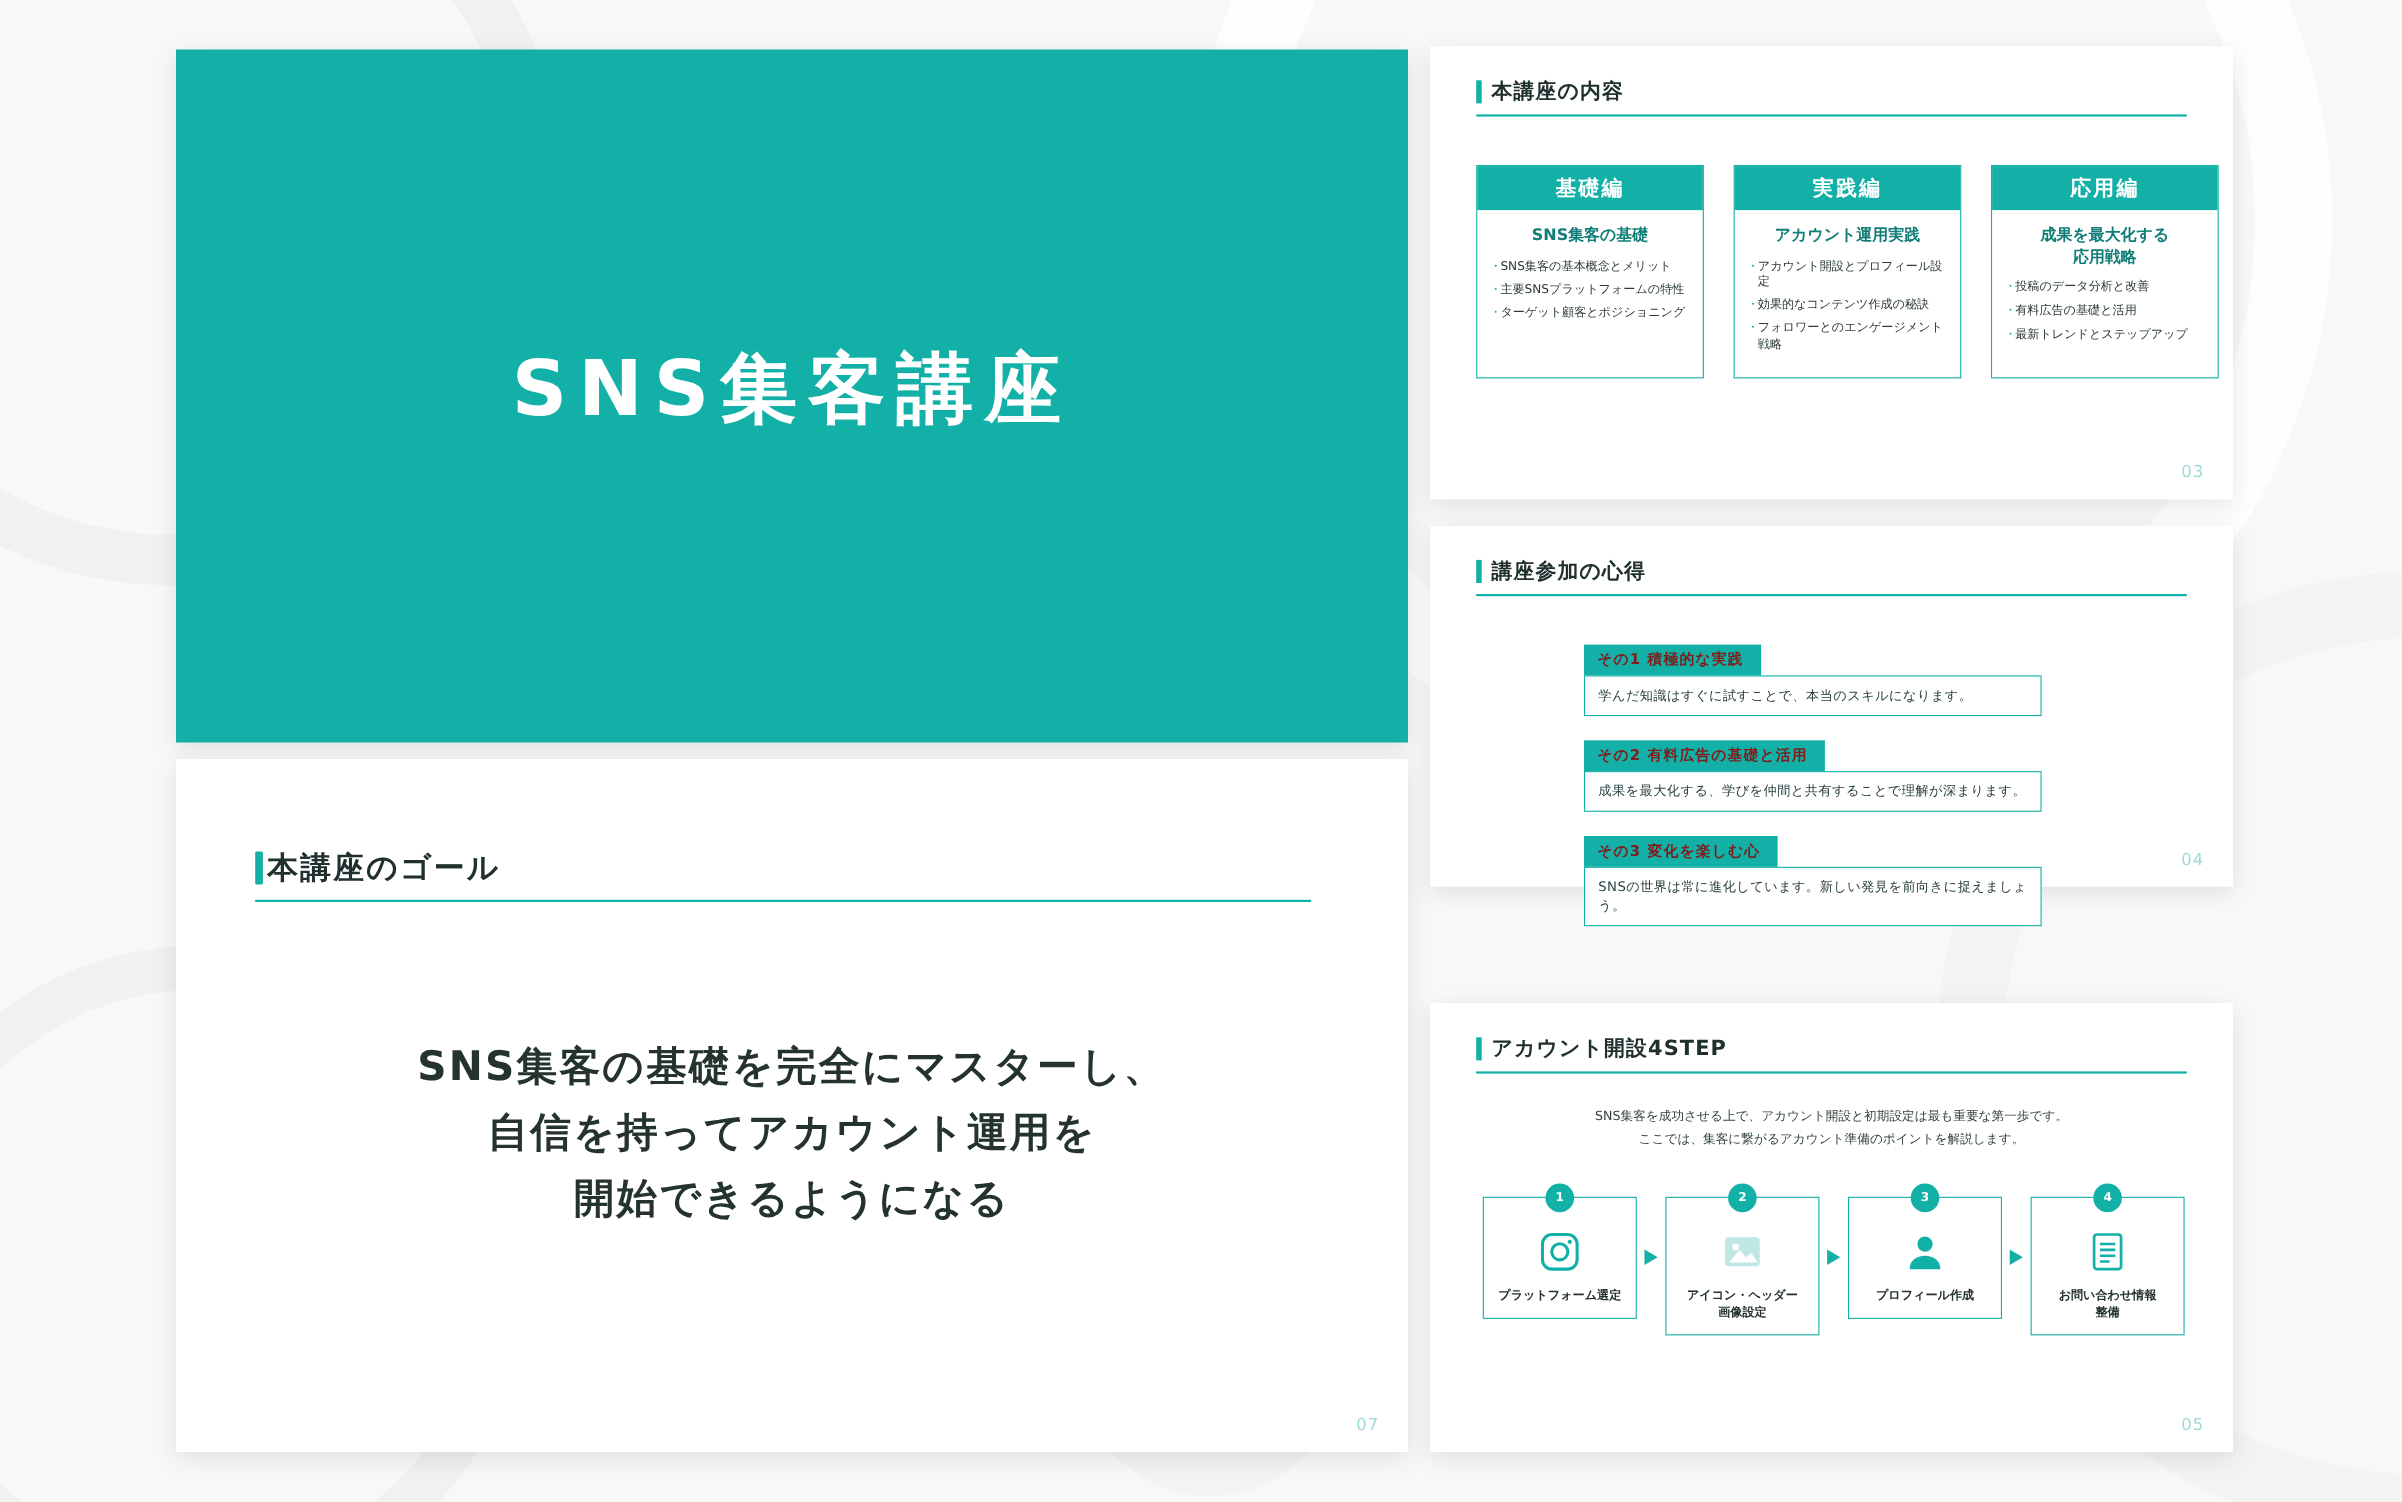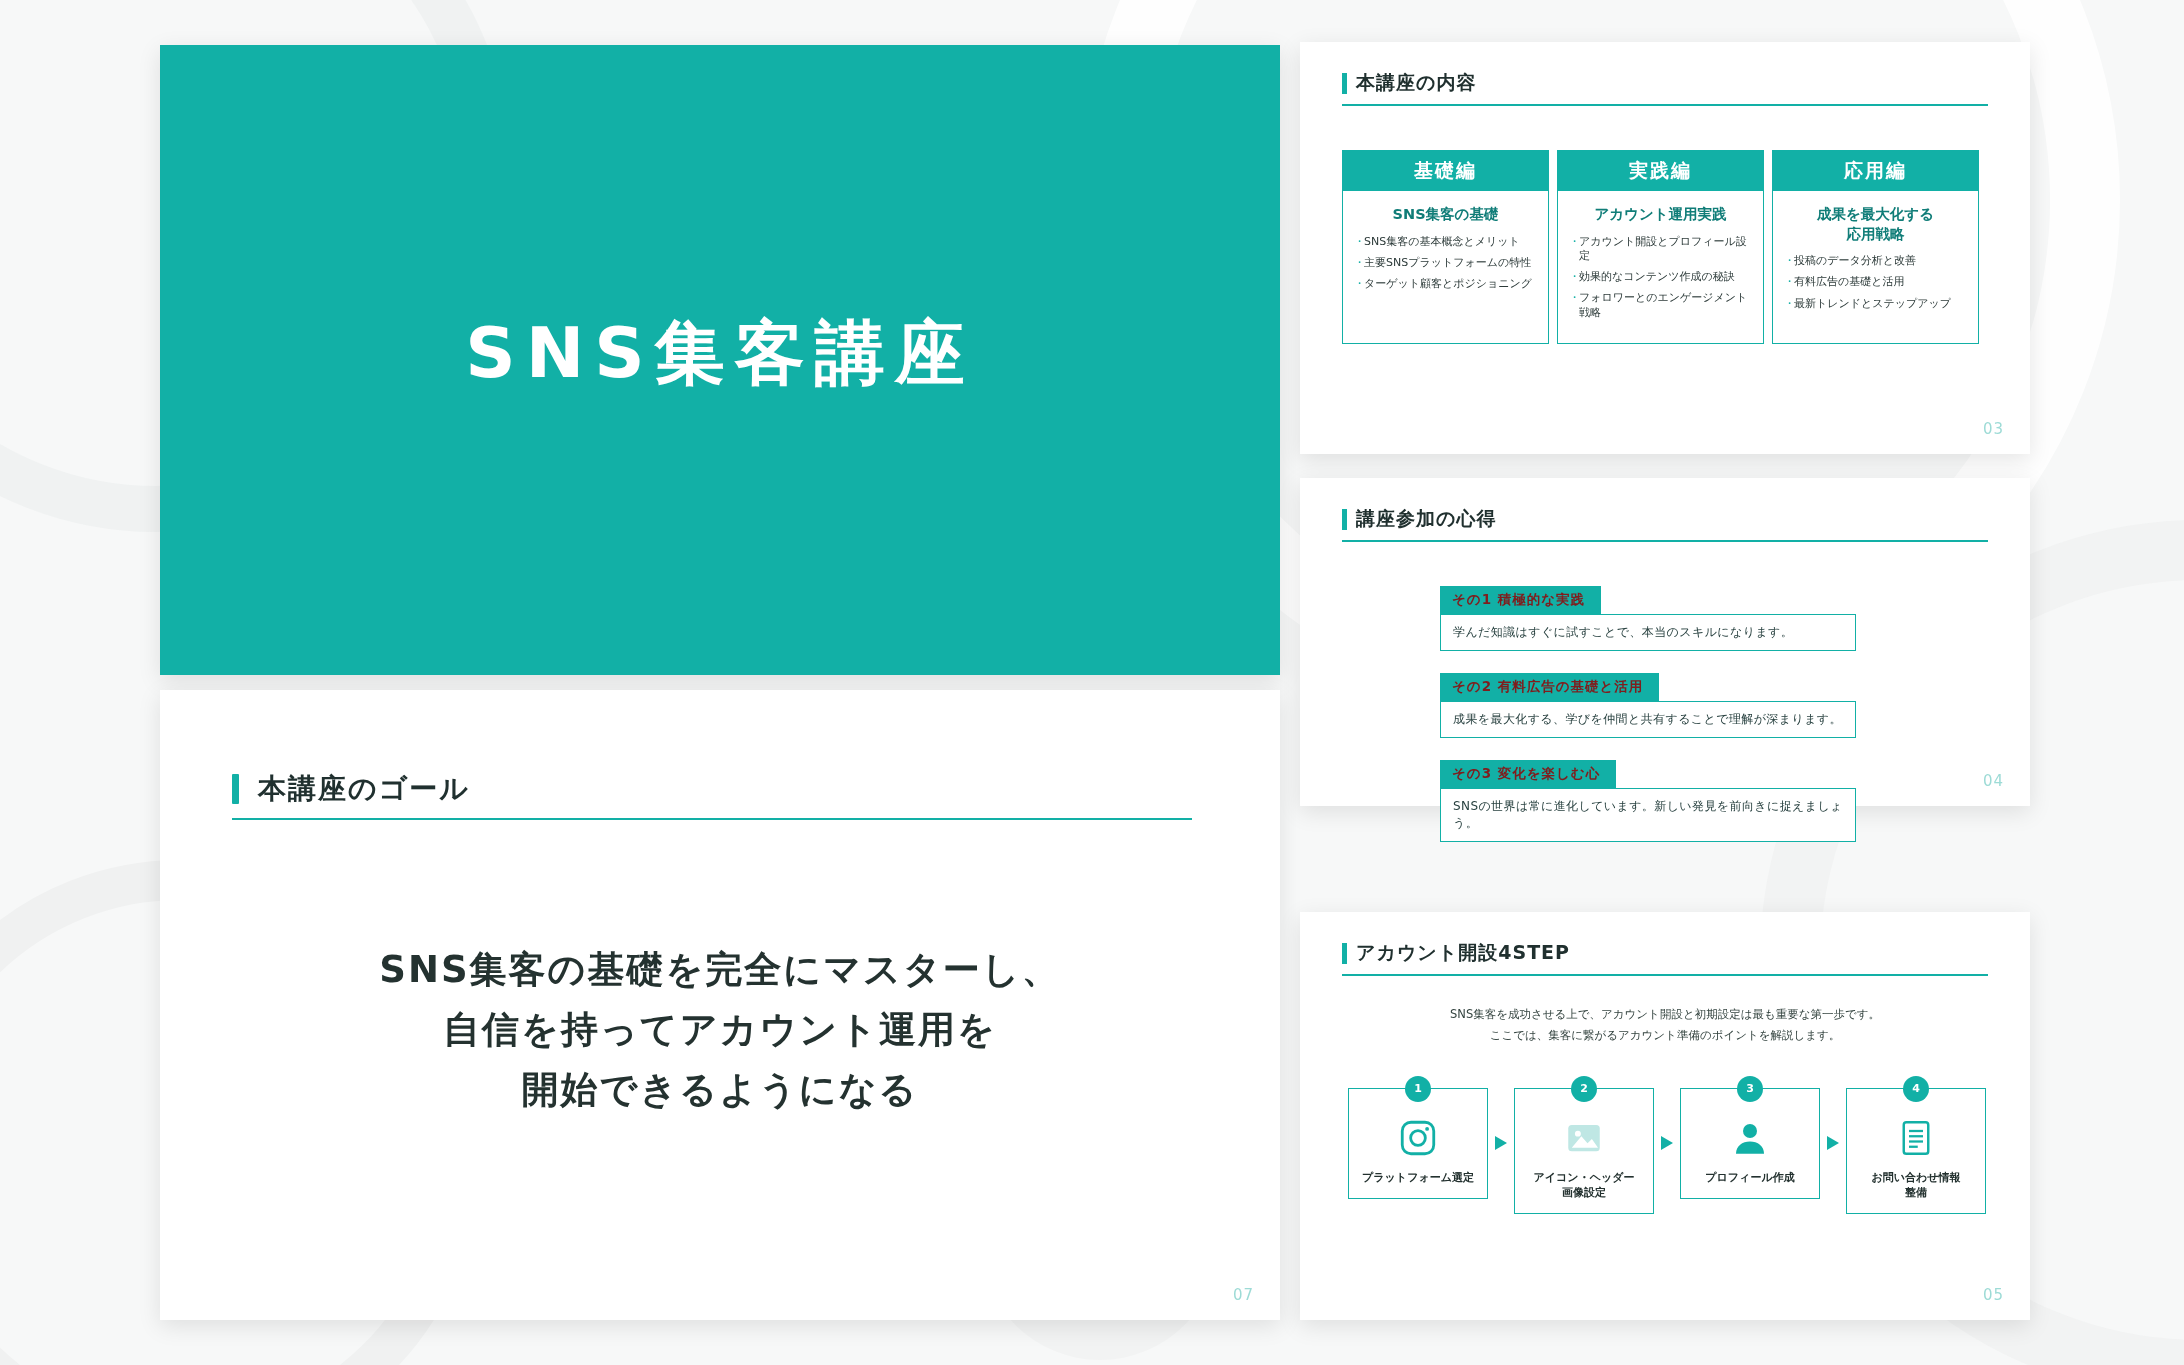--- a/index.html
+++ b/index.html
@@ -21,21 +21,21 @@
 
   
   #slide-title{left:160px;top:45px;width:1120px;height:630px;background:#12b0a6;}
   #slide-title .title{
     position:absolute;left:0;right:0;top:262px;text-align:center;
     color:#fff;font-size:70px;font-weight:bold;letter-spacing:10px;
   }
 
   
   #slide-goal{left:160px;top:690px;width:1120px;height:630px;}
-  .heading{display:flex;align-items:center;gap:19px;}
+  .heading{display:flex;align-items:center;gap:4px;}
   .heading .bar{width:7px;height:30px;background:#12b0a6;border-radius:1px;}
   .heading .htxt{font-size:28px;font-weight:bold;color:#20302f;letter-spacing:2px;}
   #slide-goal .heading{position:absolute;left:72px;top:770px;}
   #slide-goal .hrule{position:absolute;left:72px;top:818px;width:960px;height:2px;background:#12b0a6;}
   #slide-goal .goal-text{
     position:absolute;left:0;right:0;top:940px;text-align:center;
     color:#243230;font-size:37px;font-weight:bold;line-height:1.62;letter-spacing:2px;
   }
   .pagenum{position:absolute;right:26px;bottom:16px;color:#9ddbd6;font-size:15px;letter-spacing:1px;}
 
@@ -43,21 +43,21 @@
   #slide-content{left:1300px;top:42px;width:730px;height:412px;}
   #slide-mindset{left:1300px;top:478px;width:730px;height:328px;}
   #slide-steps{left:1300px;top:912px;width:730px;height:408px;}
 
   .sm-heading{display:flex;align-items:center;gap:9px;position:absolute;left:42px;top:28px;}
   .sm-heading .bar{width:5px;height:21px;background:#12b0a6;}
   .sm-heading .htxt{font-size:19px;font-weight:bold;color:#20302f;letter-spacing:1px;}
   .sm-rule{position:absolute;left:42px;top:62px;width:646px;height:1.5px;background:#12b0a6;}
 
   
-  .cols{position:absolute;left:42px;top:108px;display:flex;gap:8px;}
+  .cols{position:absolute;left:42px;top:108px;display:flex;gap:27px;}
   .col{width:205px;border:1.6px solid #12b0a6;background:#fff;}
   .col .col-head{
     background:#12b0a6;color:#fff;font-size:19px;font-weight:bold;
     text-align:center;padding:7px 0;letter-spacing:2px;
   }
   .col .col-sub{
     text-align:center;font-size:14.5px;font-weight:bold;color:#107d78;
     padding:14px 6px 10px;line-height:1.35;
   }
   .col .bullets{padding:0 12px 16px;}

